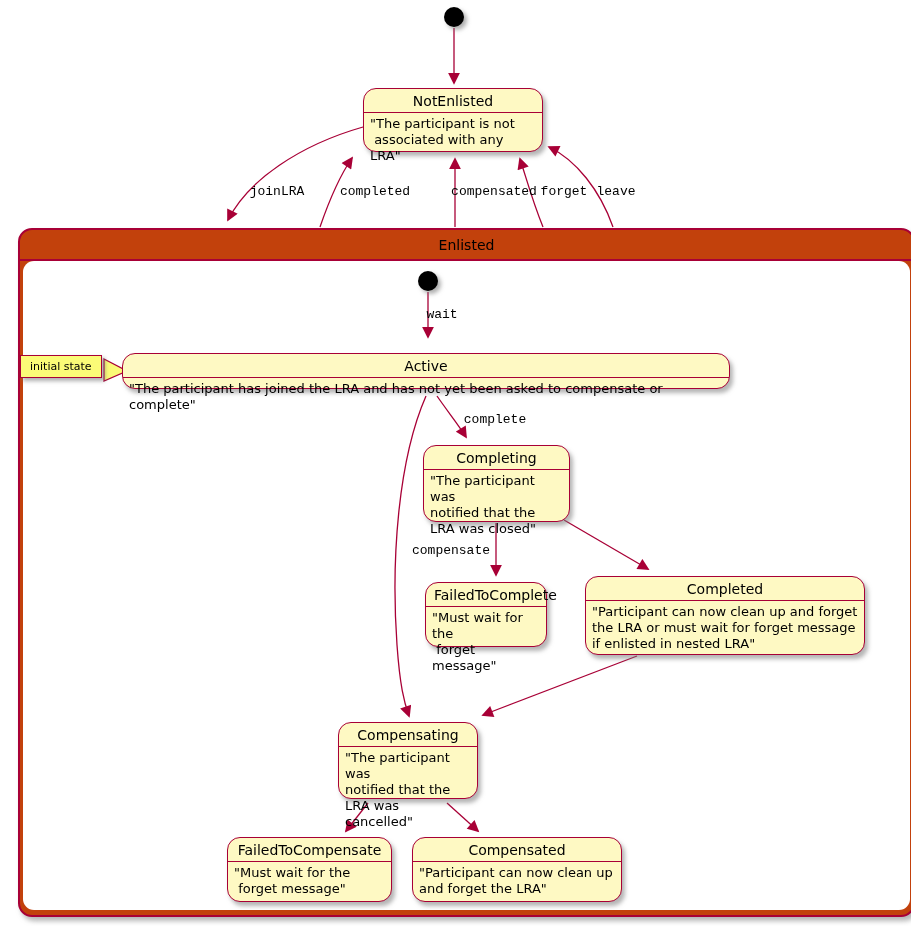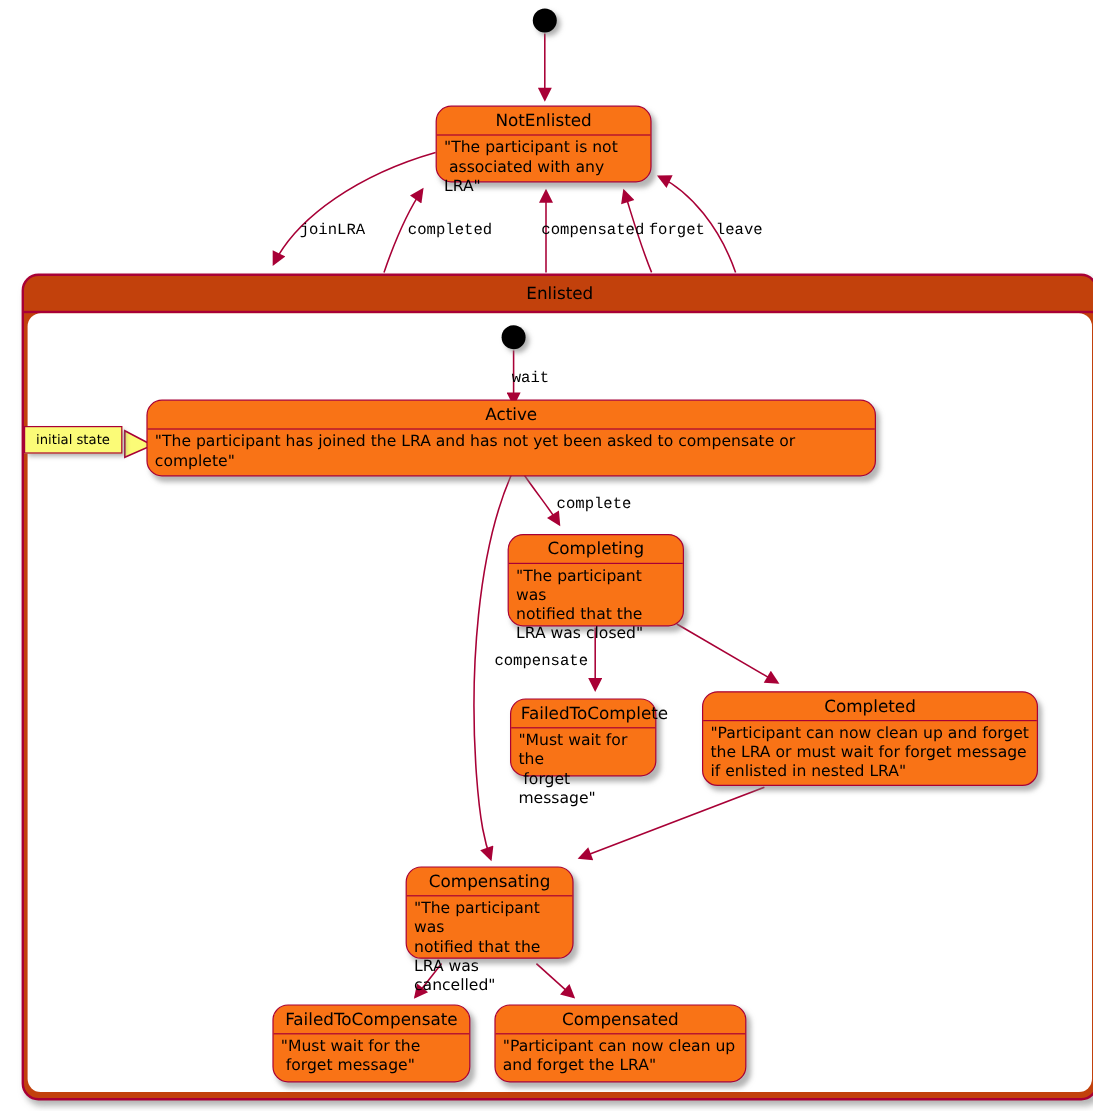--- a/index.html
+++ b/index.html
@@ -20,21 +20,21 @@
     font-size:14px;
   }
   .container-body{
     position:absolute;left:3px;right:3px;top:31px;bottom:5px;
     background:#ffffff;border-radius:11px;
   }
   
   svg.edges{position:absolute;left:0;top:0;z-index:2;pointer-events:none;}
   
   .state{
-    position:absolute;background:#f97316;border:1.5px solid #A80036;border-radius:13px;
+    position:absolute;background:#fef9c3;border:1.5px solid #A80036;border-radius:13px;
     box-shadow:3px 4px 4px rgba(120,120,120,0.55);z-index:3;box-sizing:border-box;
   }
   .state-title{
     text-align:center;font-size:14px;padding:4px 8px 3px 8px;
     border-bottom:1.5px solid #A80036;white-space:nowrap;
   }
   .state-body{
     font-size:13px;line-height:16px;padding:3px 6px 2px 6px;white-space:pre-wrap;
   }
   
@@ -94,21 +94,21 @@
 
   <div class="dot" style="left:444px;top:7px;"></div>
   <div class="dot" style="left:418px;top:271px;"></div>
 
   <div class="state" style="left:363px;top:88px;width:180px;height:64px;">
     <div class="state-title">NotEnlisted</div>
     <div class="state-body">"The participant is not
  associated with any LRA"</div>
   </div>
 
-  <div class="state" style="left:122px;top:333px;width:608px;height:64px;">
+  <div class="state" style="left:122px;top:353px;width:608px;height:36px;">
     <div class="state-title">Active</div>
     <div class="state-body">"The participant has joined the LRA and has not yet been asked to compensate or complete"</div>
   </div>
 
   <div class="state" style="left:423px;top:445px;width:147px;height:77px;">
     <div class="state-title">Completing</div>
     <div class="state-body">"The participant was
 notified that the
 LRA was closed"</div>
   </div>

